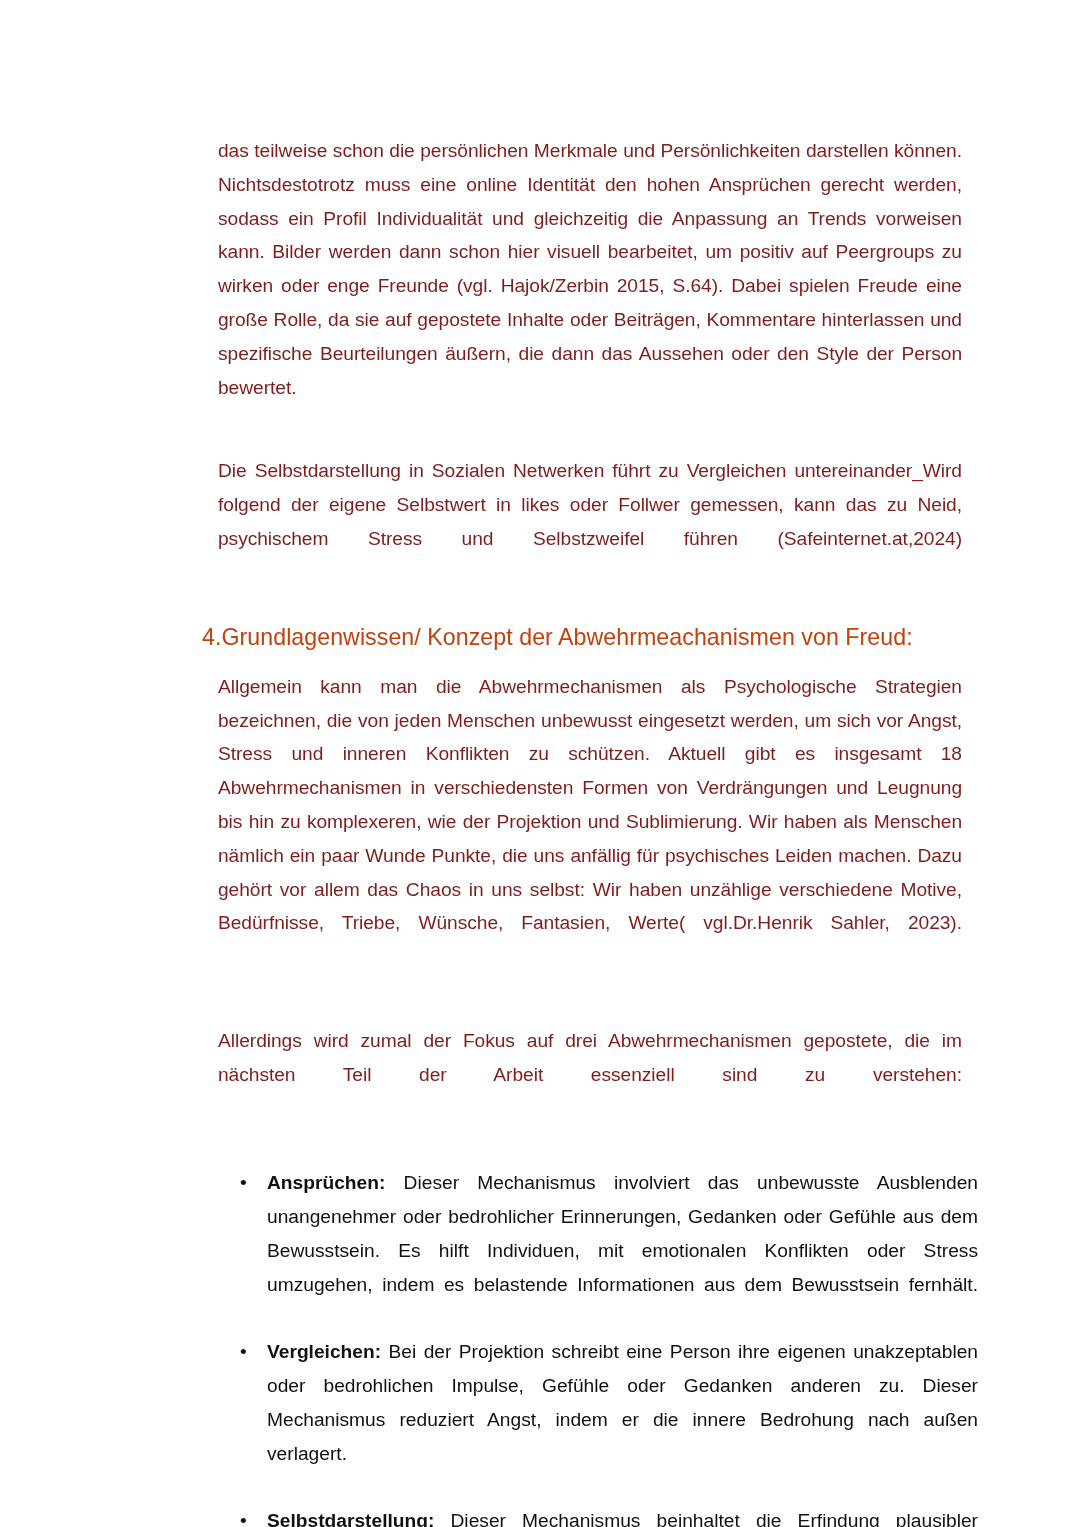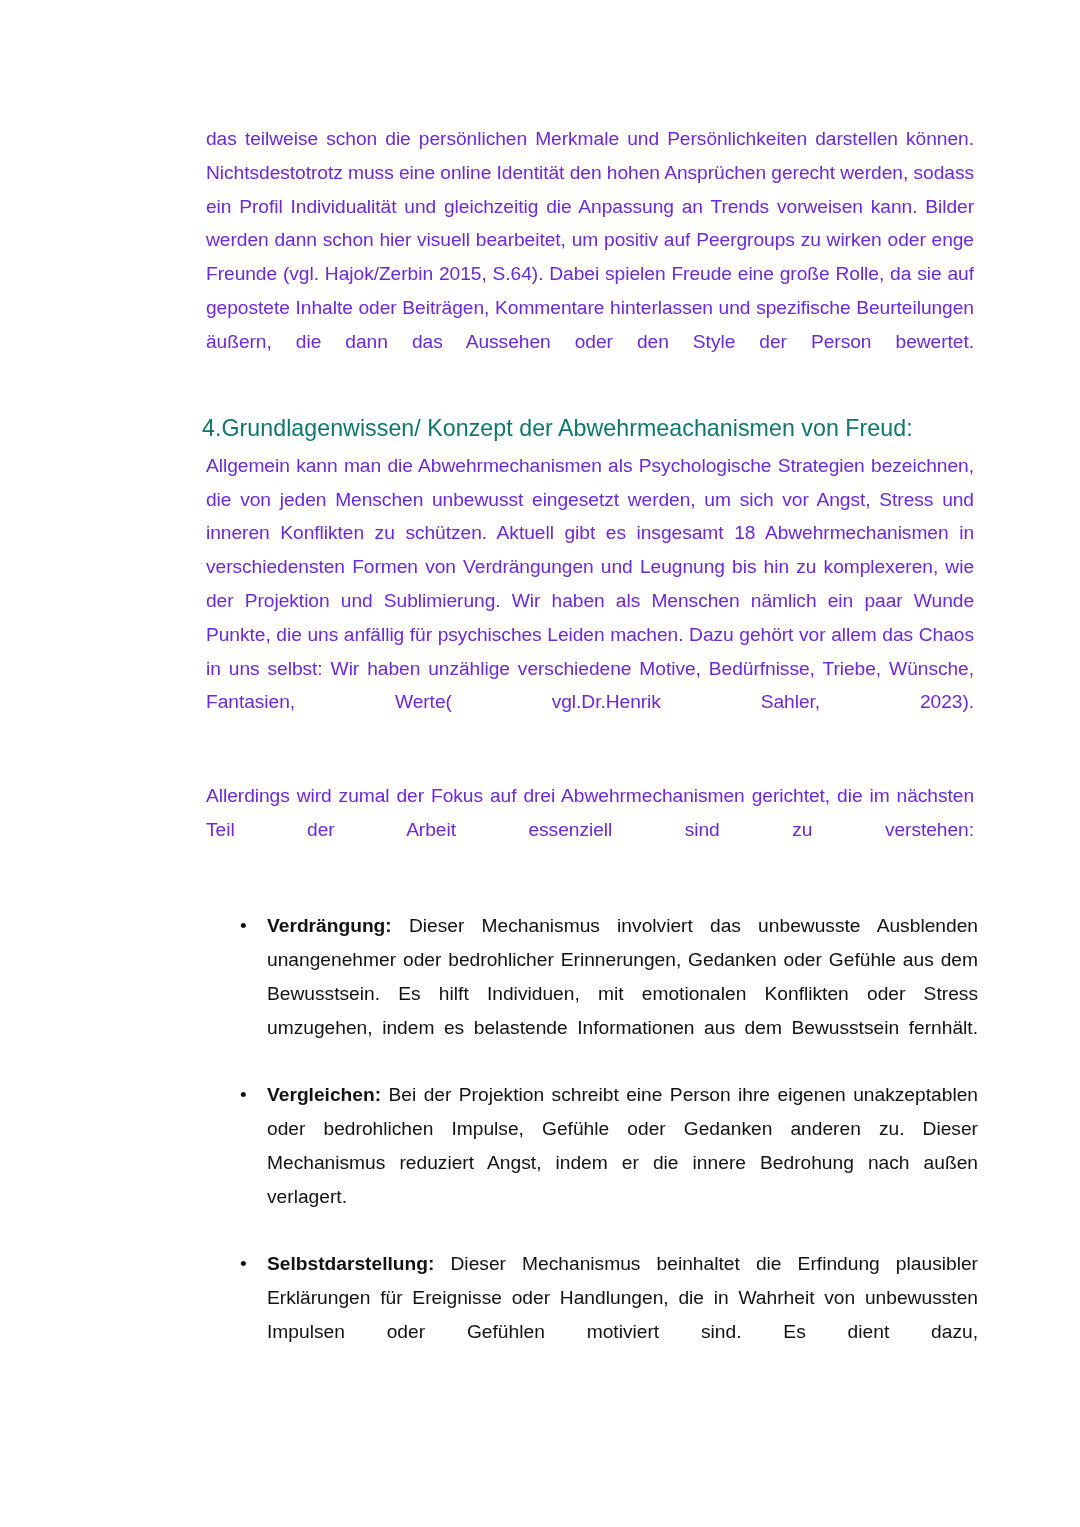--- a/index.html
+++ b/index.html
@@ -22,41 +22,41 @@
     background: #ffffff;
     overflow: hidden;
   }
   .content {
     position: absolute;
     left: 202px;
     top: 118px;
     width: 776px;
   }
   p.body-par {
-    margin: 4px;
+    margin: 16px;
     font-size: 19.2px;
     line-height: 33.8px;
     text-align: justify;
     text-justify: inter-word;
-    color: #6d28d9;
+    color: #7f1d1d;
     letter-spacing: -0.05px;
   }
   
   p.body-par::after {
     content: "";
     display: inline-block;
     width: 100%;
   }
   .section-heading {
     margin: 0;
     padding-top: 17px;
     font-size: 23.2px;
     line-height: 31.5px;
     font-weight: 400;
-    color: #0f766e;
+    color: #c2410c;
     text-align: left;
     letter-spacing: 0.05px;
   }
   .gap-md { height: 18px; }
   .gap-lg { height: 25px; }
 
   ul.mech-list {
     margin: 0;
     padding: 0;
     list-style: none;
@@ -92,35 +92,36 @@
   }
 </style>
 </head>
 <body>
 
 <div class="page">
   <div class="content">
 
     <p class="body-par">das teilweise schon die persönlichen Merkmale und Persönlichkeiten darstellen können. Nichtsdestotrotz muss eine online Identität den hohen Ansprüchen gerecht werden, sodass ein Profil Individualität und gleichzeitig die Anpassung an Trends vorweisen kann. Bilder werden dann schon hier visuell bearbeitet, um positiv auf Peergroups zu wirken oder enge Freunde (vgl. Hajok/Zerbin 2015, S.64). Dabei spielen Freude eine große Rolle, da sie auf gepostete Inhalte oder Beiträgen, Kommentare hinterlassen und spezifische Beurteilungen äußern, die dann das Aussehen oder den Style der Person bewertet.</p>
 
+    <p class="body-par">Die Selbstdarstellung in Sozialen Netwerken führt zu Vergleichen untereinander_Wird folgend der eigene Selbstwert in likes oder Follwer gemessen, kann das zu Neid, psychischem Stress und Selbstzweifel führen (Safeinternet.at,2024)</p>
 
     <h2 class="section-heading"> 4.Grundlagenwissen/ Konzept der Abwehrmeachanismen von Freud:</h2>
 
     <p class="body-par">Allgemein kann man die Abwehrmechanismen als Psychologische Strategien bezeichnen, die von jeden Menschen unbewusst eingesetzt werden, um sich vor Angst, Stress und inneren Konflikten zu schützen. Aktuell gibt es insgesamt 18 Abwehrmechanismen in verschiedensten Formen von Verdrängungen und Leugnung bis hin zu komplexeren, wie der Projektion und Sublimierung. Wir haben als Menschen nämlich ein paar Wunde Punkte, die uns anfällig für psychisches Leiden machen. Dazu gehört vor allem das Chaos in uns selbst: Wir haben unzählige verschiedene Motive, Bedürfnisse, Triebe, Wünsche, Fantasien, Werte( vgl.Dr.Henrik Sahler, 2023).</p>
 
     <div class="gap-md"></div>
 
-    <p class="body-par">Allerdings wird zumal der Fokus auf drei Abwehrmechanismen gerichtet, die im nächsten Teil der Arbeit essenziell sind zu verstehen:</p>
+    <p class="body-par">Allerdings wird zumal der Fokus auf drei Abwehrmechanismen gepostete, die im nächsten Teil der Arbeit essenziell sind zu verstehen:</p>
 
     <div class="gap-lg"></div>
 
     <ul class="mech-list">
       <li>
         <span class="bullet">•</span>
-        <p><span class="term">Verdrängung:</span><span> Dieser Mechanismus involviert das unbewusste Ausblenden unangenehmer oder bedrohlicher Erinnerungen, Gedanken oder Gefühle aus dem Bewusstsein. Es hilft Individuen, mit emotionalen Konflikten oder Stress umzugehen, indem es belastende Informationen aus dem Bewusstsein fernhält.</span></p>
+        <p><span class="term">Ansprüchen:</span><span> Dieser Mechanismus involviert das unbewusste Ausblenden unangenehmer oder bedrohlicher Erinnerungen, Gedanken oder Gefühle aus dem Bewusstsein. Es hilft Individuen, mit emotionalen Konflikten oder Stress umzugehen, indem es belastende Informationen aus dem Bewusstsein fernhält.</span></p>
       </li>
       <li>
         <span class="bullet">•</span>
         <p><span class="term">Vergleichen:</span><span> Bei der Projektion schreibt eine Person ihre eigenen unakzeptablen oder bedrohlichen Impulse, Gefühle oder Gedanken anderen zu. Dieser Mechanismus reduziert Angst, indem er die innere Bedrohung nach außen verlagert.</span></p>
       </li>
       <li>
         <span class="bullet">•</span>
         <p><span class="term">Selbstdarstellung:</span><span> Dieser Mechanismus beinhaltet die Erfindung plausibler Erklärungen für Ereignisse oder Handlungen, die in Wahrheit von unbewussten Impulsen oder Gefühlen motiviert sind. Es dient dazu,</span></p>
       </li>
     </ul>

